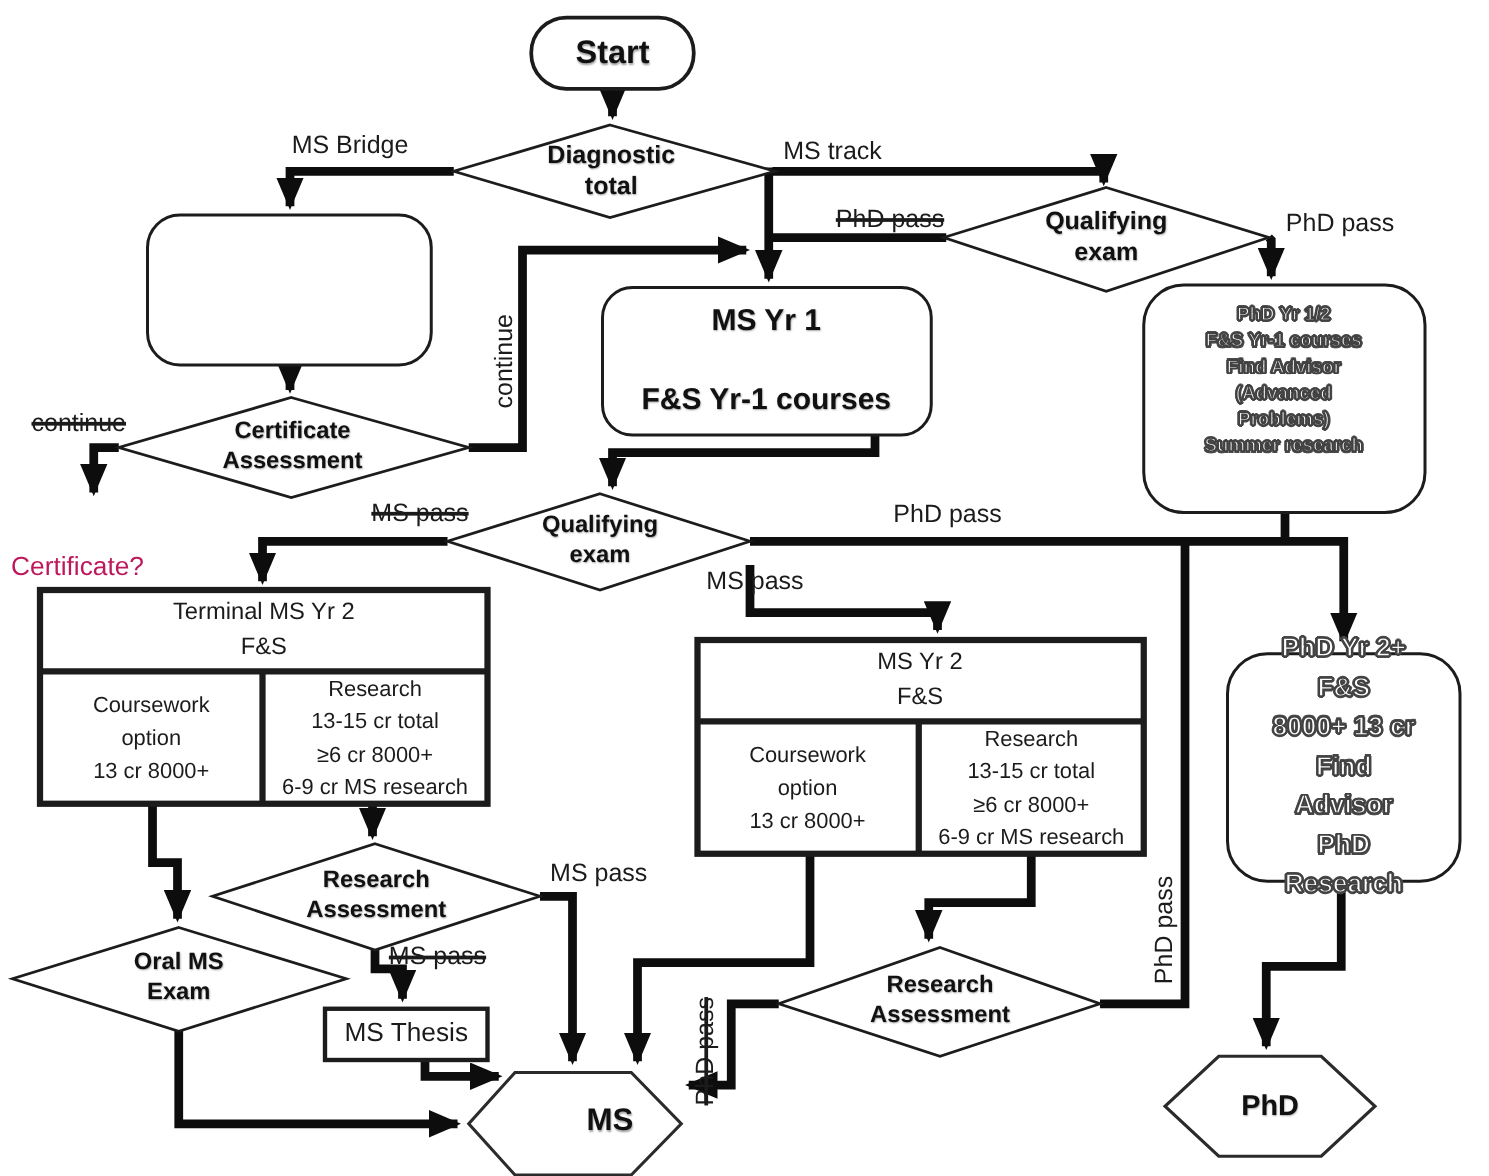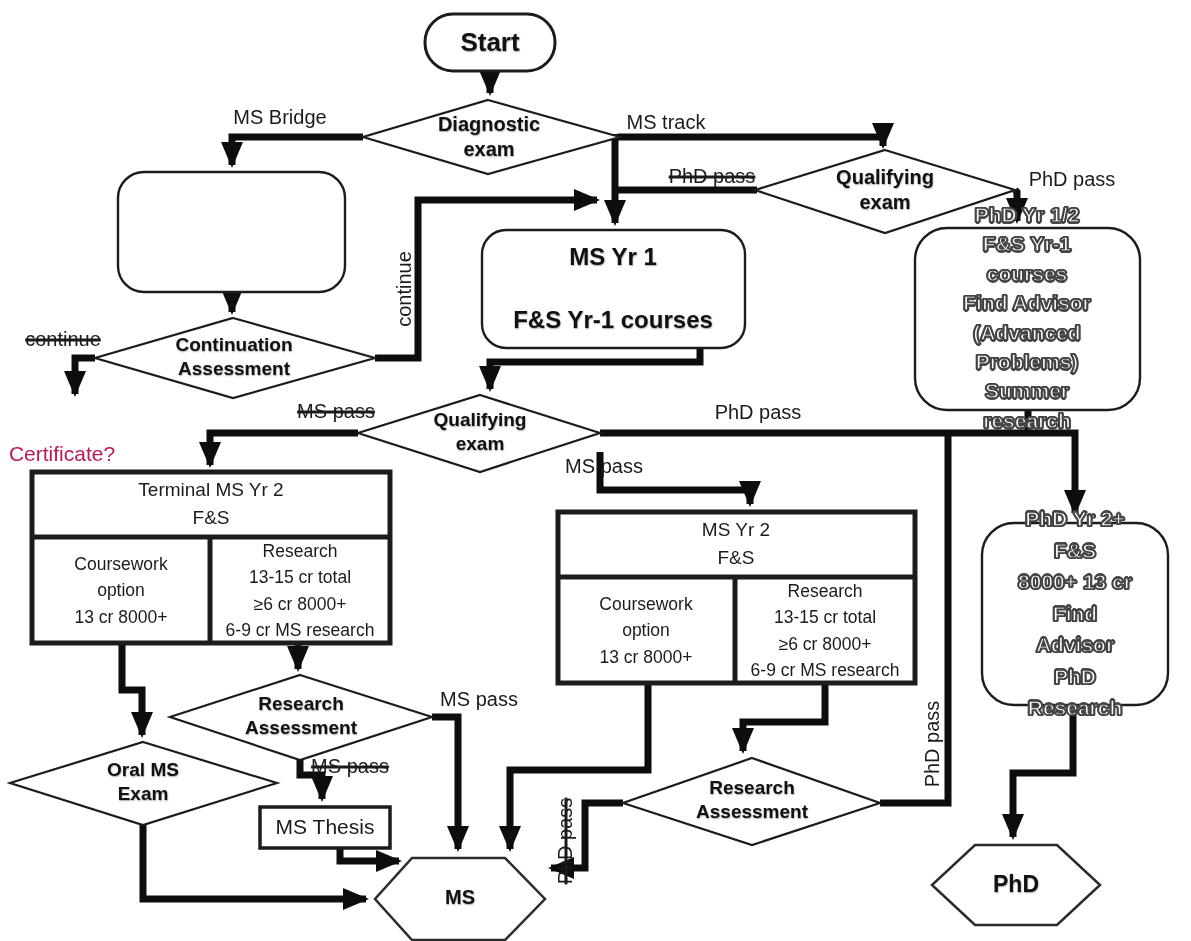--- a/index.html
+++ b/index.html
@@ -82,30 +82,30 @@
     <polygon class="shape" points="300,675 432,717 300,760 170,717"></polygon>
     <polygon class="shape" points="143,742 277,783 143,825 10,783"></polygon>
     <rect class="shape thesis" x="260" y="807" width="130" height="41"></rect>
     <polygon class="shape" points="752,758 880,803 752,845 623,803"></polygon>
     <polygon class="shape hex" points="412,858 505,858 545,899 505,940 412,940 375,899" fill="#F8CBAD"></polygon>
     <polygon class="shape hex" points="975,845 1057,845 1100,885 1057,925 975,925 932,885" fill="#F8CBAD"></polygon>
   </svg>
 
   <div class="lbl bold" style="left:490px;top:42px;font-size:26px">Start</div>
   <div class="lbl bold" style="left:489px;top:137px;font-size:20px">Diagnostic
-exam</div>
-  <div class="lbl bold" style="left:234px;top:357px;font-size:19px">Continuation
+total</div>
+  <div class="lbl bold" style="left:234px;top:357px;font-size:19px">Certificate
 Assessment</div>
   <div class="lbl bold" style="left:613px;top:288px;font-size:24px;line-height:1.32">
     <div>MS Yr 1</div>
     <div>F&amp;S Yr-1 courses</div>
   </div>
   <div class="lbl bold" style="left:885px;top:190px;font-size:20px">Qualifying
 exam</div>
-  <div class="lbl outline-text" style="left:1027px;top:318px;font-size:21px;line-height:1.4">PhD Yr 1/2
+  <div class="lbl outline-text" style="left:1027px;top:304px;font-size:15px;line-height:1.4">PhD Yr 1/2
 F&amp;S Yr-1 courses
 Find Advisor
 (Advanced
 Problems)
 Summer research</div>
   <div class="lbl bold" style="left:480px;top:432px;font-size:19px">Qualifying
 exam</div>
 
   <div class="lbl plain" style="left:211px;top:504px;font-size:19px;line-height:1.45">Terminal MS Yr 2
 F&amp;S</div>
@@ -132,21 +132,21 @@
 8000+  13 cr
 Find Advisor
 PhD Research</div>
   <div class="lbl bold" style="left:301px;top:716px;font-size:19px">Research
 Assessment</div>
   <div class="lbl bold" style="left:143px;top:782px;font-size:19px">Oral MS
 Exam</div>
   <div class="lbl plain" style="left:325px;top:827px;font-size:21px">MS Thesis</div>
   <div class="lbl bold" style="left:752px;top:800px;font-size:19px">Research
 Assessment</div>
-  <div class="lbl bold" style="left:460px;top:897px;font-size:20px">MS</div>
+  <div class="lbl bold" style="left:488px;top:897px;font-size:25px">MS</div>
   <div class="lbl bold" style="left:1016px;top:884px;font-size:23px">PhD</div>
 
   <div class="lbl plain" style="left:280px;top:117px;font-size:20px">MS Bridge</div>
   <div class="lbl plain" style="left:666px;top:122px;font-size:20px">MS track</div>
   <div class="lbl plain strike" style="left:712px;top:176px;font-size:20px">PhD pass</div>
   <div class="lbl plain" style="left:1072px;top:179px;font-size:20px">PhD pass</div>
   <div class="lbl plain rot" style="left:404px;top:289px;font-size:20px">continue</div>
   <div class="lbl plain strike" style="left:63px;top:339px;font-size:20px">continue</div>
   <div class="lbl plain red" style="left:62px;top:430px;font-size:21px">Certificate?</div>
   <div class="lbl plain strike" style="left:336px;top:411px;font-size:20px">MS pass</div>

